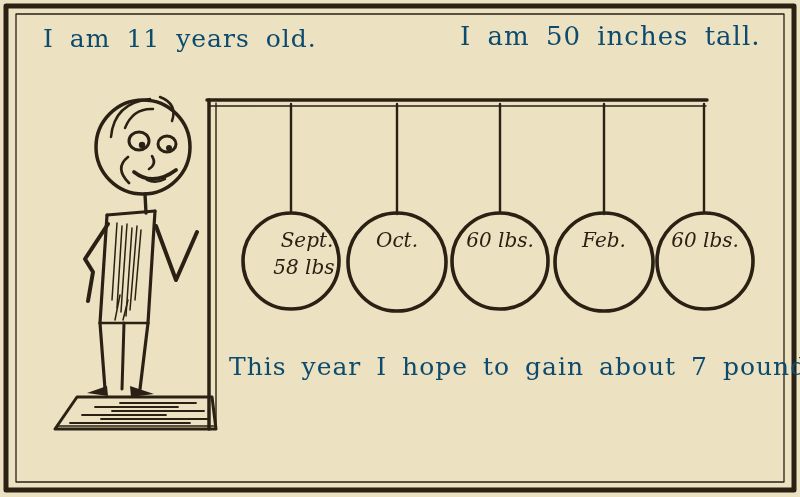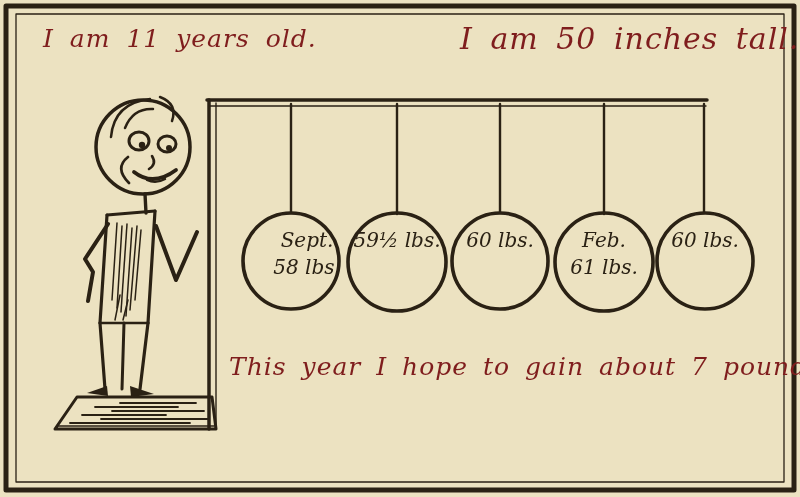--- a/index.html
+++ b/index.html
@@ -7,26 +7,25 @@
     position:relative;
     width:800px;height:497px;
     background:#ece2c1;
     overflow:hidden;
     font-family:"DejaVu Serif", serif;
   }
   .art{position:absolute;left:0;top:0;}
   .hand{
     position:absolute;
     font-family:"DejaVu Serif", serif;
-    font-style:italic;
-    color:#7f1d1d;
+    color:#0c4a6e;
     white-space:nowrap;
   }
   .age{left:43px;top:24px;font-size:25px;word-spacing:7px;letter-spacing:1px;}
-  .height{left:460px;top:21px;font-size:30px;word-spacing:7px;letter-spacing:1px;}
+  .height{left:460px;top:21px;font-size:26px;word-spacing:7px;letter-spacing:1px;}
   .hope{left:229px;top:352px;font-size:25px;word-spacing:6px;letter-spacing:1px;}
   .name-row{left:229px;top:393px;font-size:25px;letter-spacing:1px;}
   .name-value{margin-left:55px;}
   .clabel{
     position:absolute;top:227px;width:130px;
     text-align:center;
     font-family:"DejaVu Serif", serif;
     font-style:italic;
     color:#2a2114;
   }
@@ -129,28 +128,27 @@
   </svg>
 
   <div class="hand age">I am 11 years old.</div>
   <div class="hand height">I am 50 inches tall.</div>
 
   <div class="clabel" style="left:242px">
     <div class="cmonth">Sept.</div>
     <div class="cweight">58 lbs.</div>
   </div>
   <div class="clabel" style="left:332px">
-    <div class="cweight">59½ lbs.</div>
+    <div class="cmonth">Oct.</div>
   </div>
   <div class="clabel" style="left:435px">
     <div class="cweight">60 lbs.</div>
   </div>
   <div class="clabel" style="left:539px">
     <div class="cmonth">Feb.</div>
-    <div class="cweight">61 lbs.</div>
   </div>
   <div class="clabel" style="left:640px">
     <div class="cweight">60 lbs.</div>
   </div>
 
   <div class="hand hope">This year I hope to gain about 7 pounds.</div>
 
 </div>
 
 </body></html>

